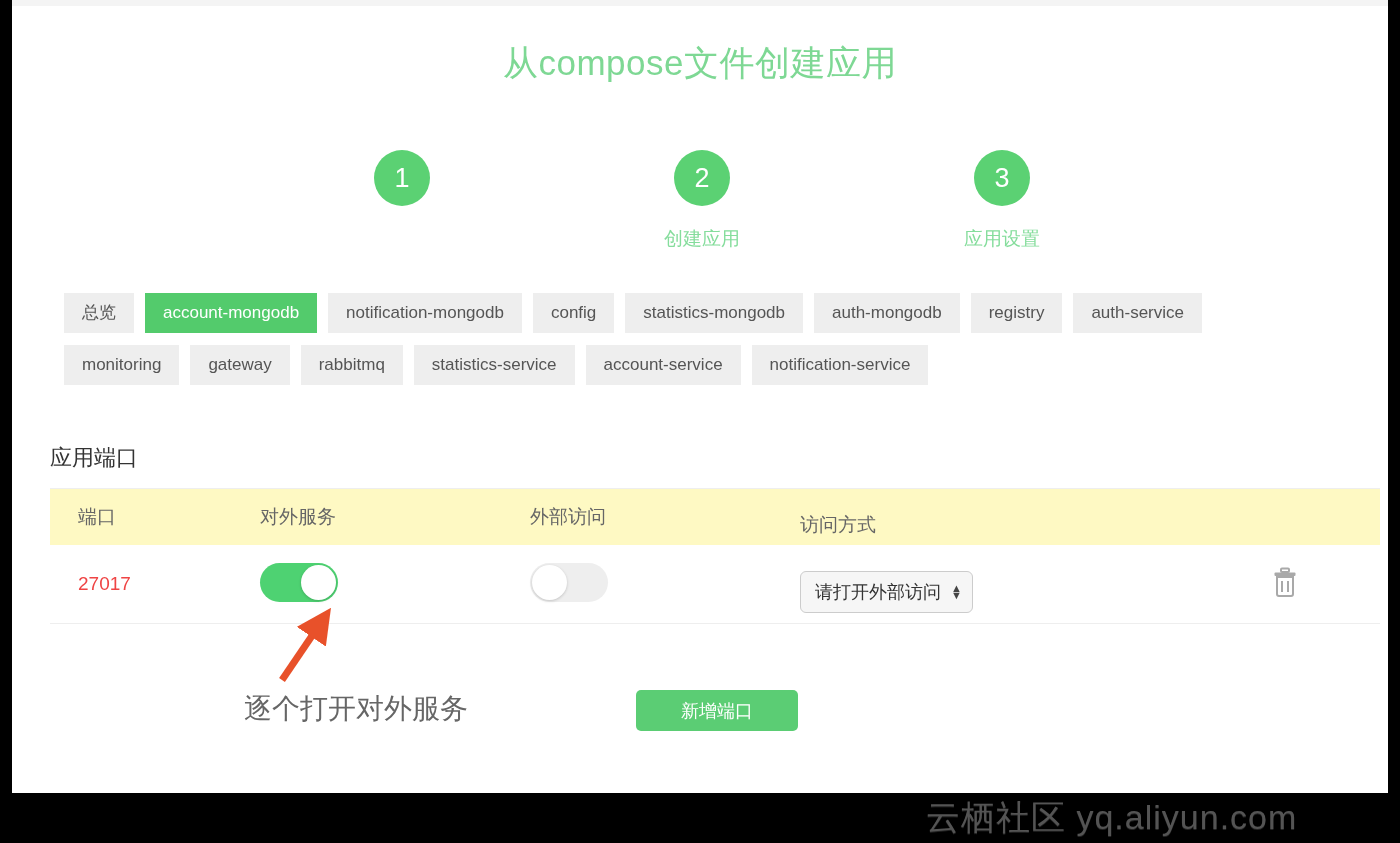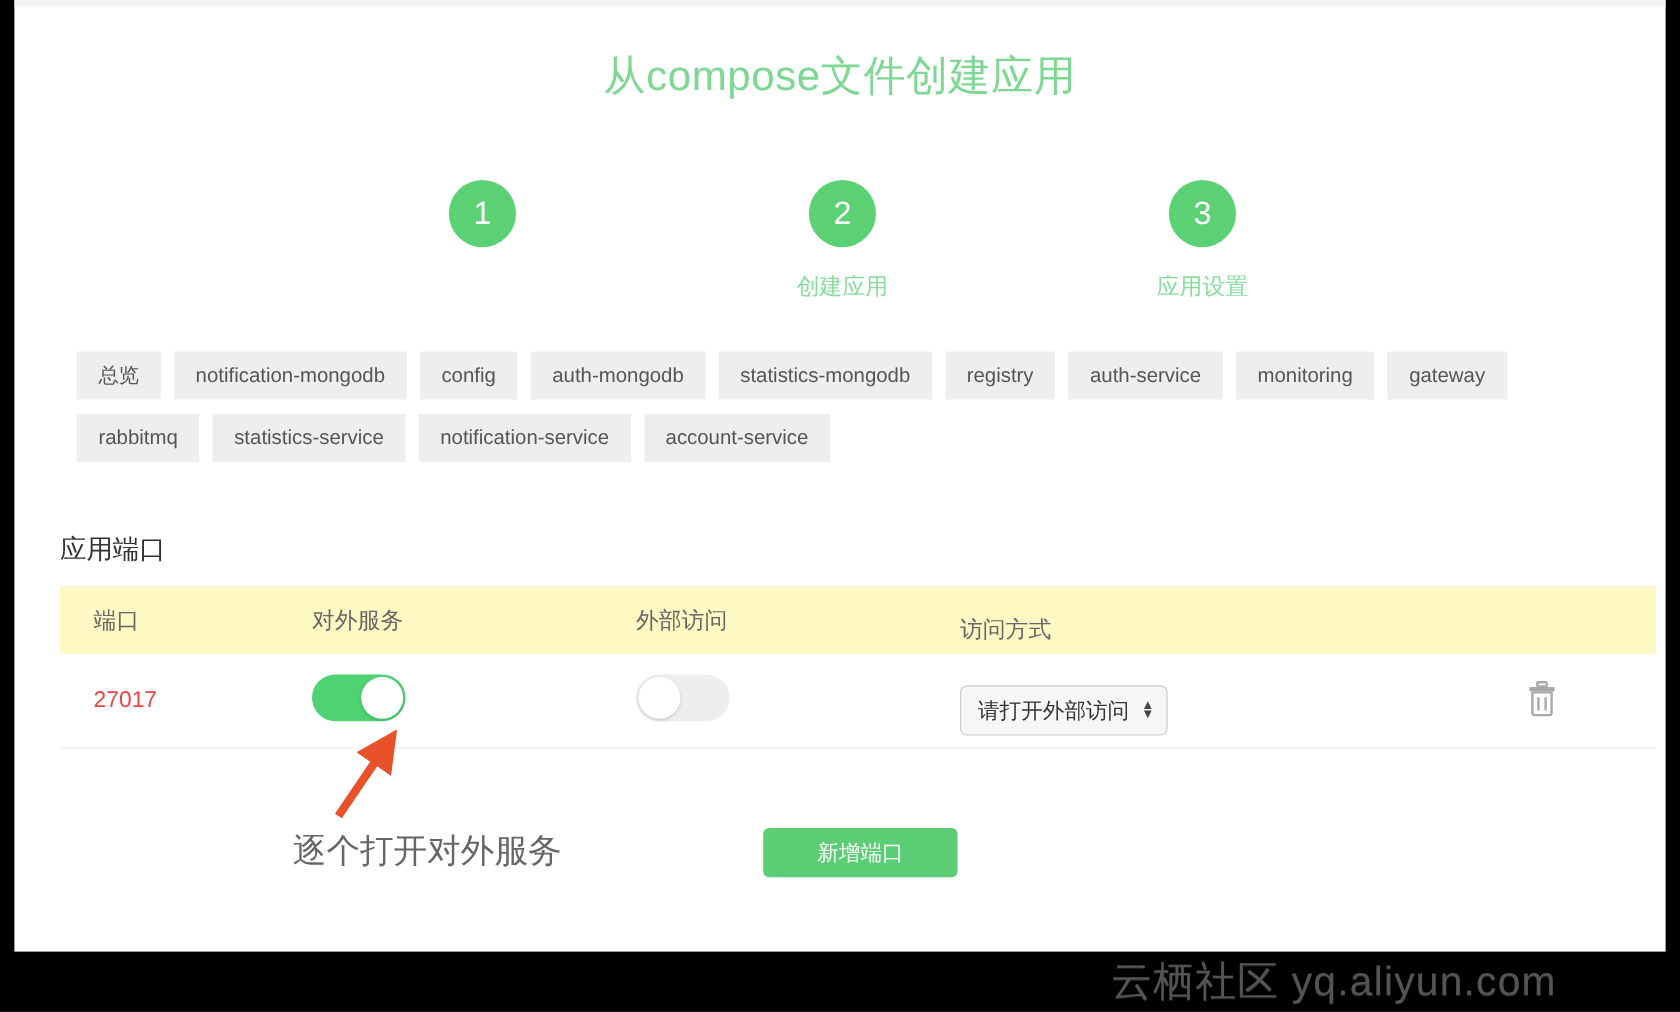--- a/index.html
+++ b/index.html
@@ -260,32 +260,33 @@
 
       <div class="step">
         <div class="step-circle">3</div>
         <div class="step-label">应用设置</div>
       </div>
 
     </div>
 
     <div class="tabs">
       <div class="tab">总览</div>
+      <div class="tab active">account-mongodb</div>
       <div class="tab">notification-mongodb</div>
       <div class="tab">config</div>
+      <div class="tab">statistics-mongodb</div>
       <div class="tab">auth-mongodb</div>
-      <div class="tab">statistics-mongodb</div>
       <div class="tab">registry</div>
       <div class="tab">auth-service</div>
       <div class="tab">monitoring</div>
       <div class="tab">gateway</div>
       <div class="tab">rabbitmq</div>
       <div class="tab">statistics-service</div>
+      <div class="tab">account-service</div>
       <div class="tab">notification-service</div>
-      <div class="tab">account-service</div>
     </div>
 
     <div class="section-title">应用端口</div>
 
     <div class="ports-table">
 
       <div class="thead">
         <div class="c-port">端口</div>
         <div class="c-svc">对外服务</div>
         <div class="c-ext">外部访问</div>

